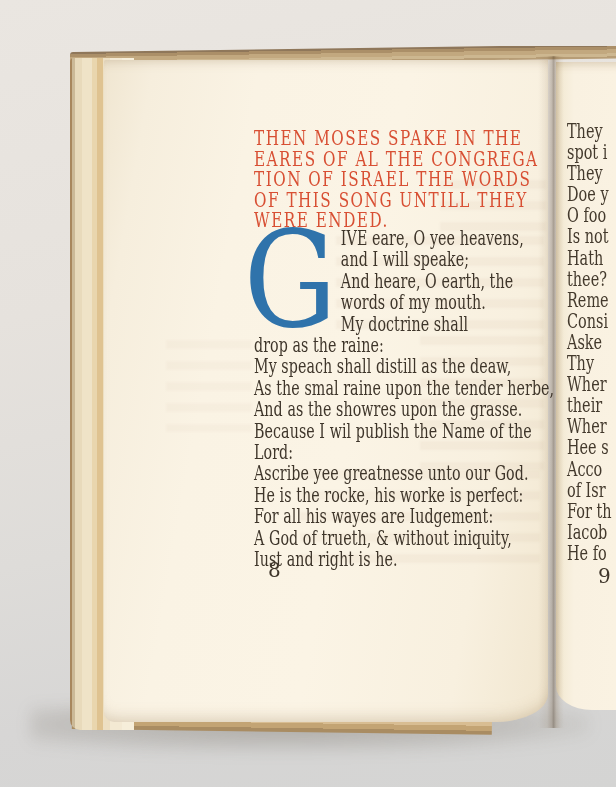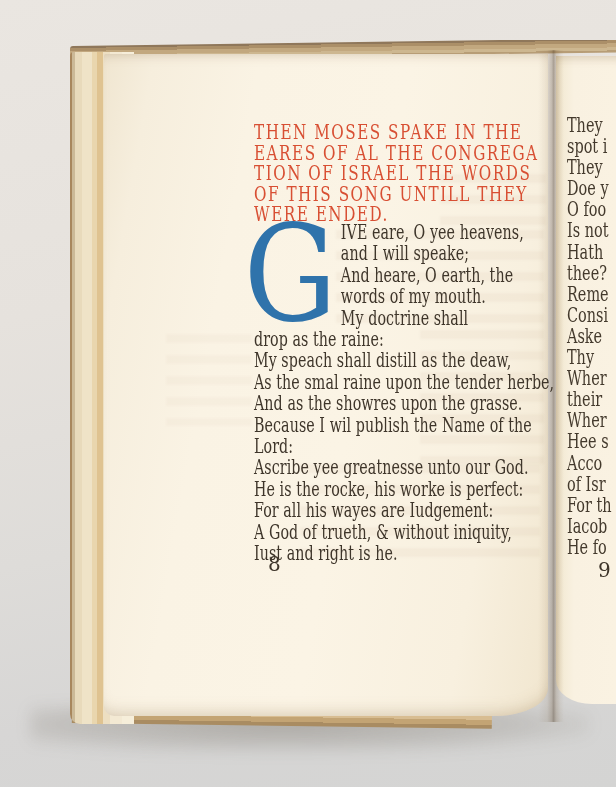--- a/index.html
+++ b/index.html
@@ -13,21 +13,21 @@
     width: 616px; height: 787px;
     background: linear-gradient(168deg, #eae6e1 0%, #e6e2dd 35%, #dedcd9 62%, #d7d6d5 80%, #d4d4d3 100%);
     overflow: hidden;
   }
   .floor-shadow {
     position: absolute; left: 30px; top: 706px; width: 560px; height: 46px;
     background: radial-gradient(ellipse at 45% 40%, rgba(95,88,76,0.34) 0%, rgba(95,88,76,0.16) 55%, rgba(95,88,76,0) 80%);
     filter: blur(7px);
   }
   .book {
-    position: absolute; left: 70px; top: 40px; width: 546px; height: 692px;
+    position: absolute; left: 70px; top: 46px; width: 546px; height: 692px;
     overflow: hidden;
   }
   .top-edge {
     position: absolute; left: 0; top: 6px; width: 566px; height: 14px;
     transform: rotate(-0.8deg); transform-origin: 0 50%;
     background: linear-gradient(180deg, #8f775a 0 2px, #ab8f68 2px 5px, #c2a87f 5px 9px, #cdb790 9px 12px, #b79d76 12px 14px);
     border-radius: 3px 0 0 0;
     z-index: 1;
   }
   .fore-edge {

